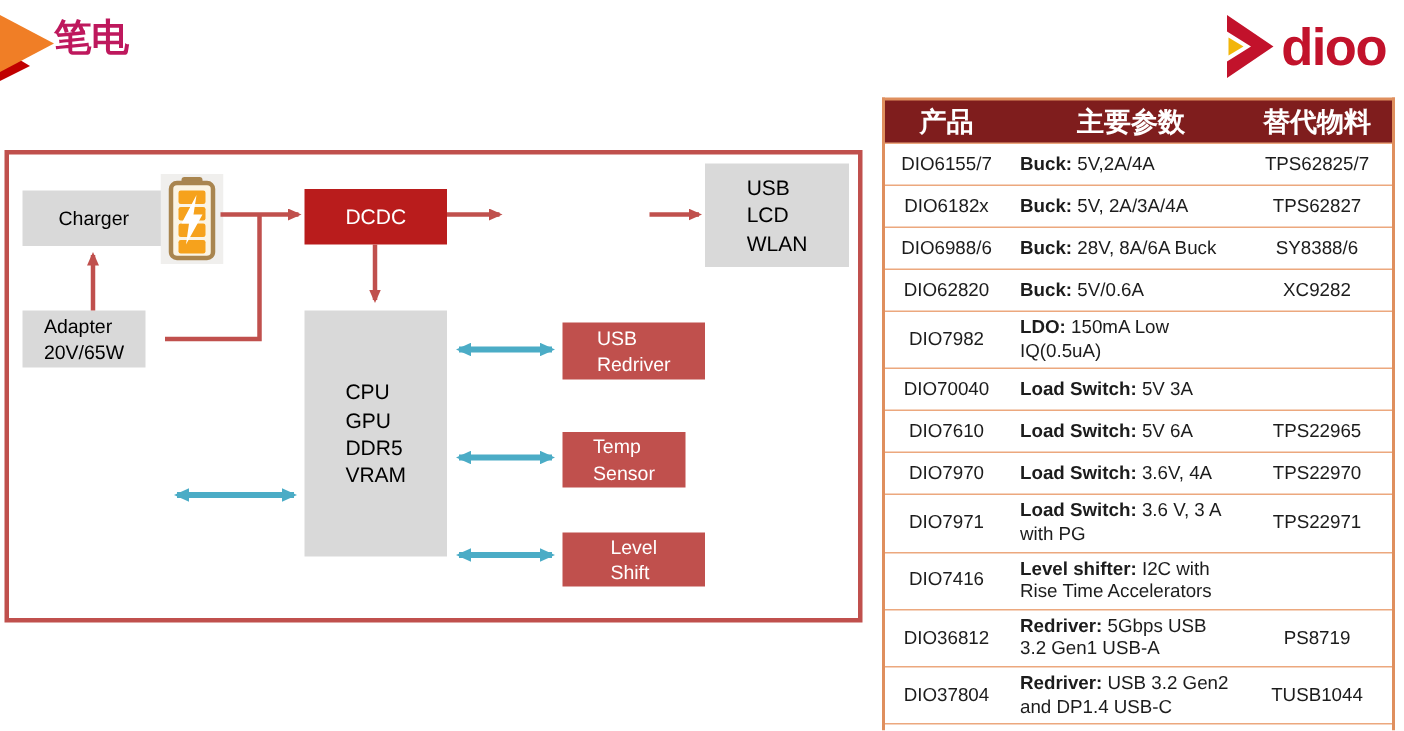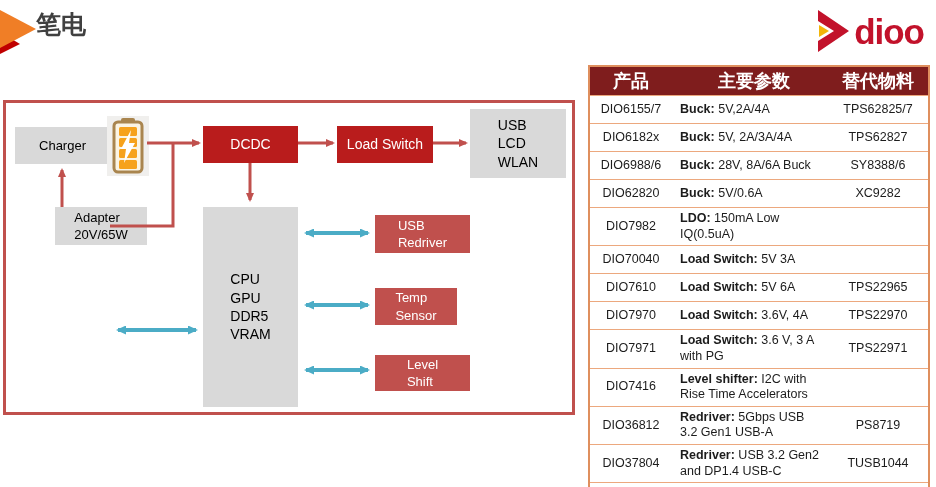--- a/index.html
+++ b/index.html
@@ -1,21 +1,21 @@
 <!DOCTYPE html>
 <html><head>
 <meta charset="utf-8">
 <style>
   html,body{margin:0;padding:0;background:#fff;}
   body{font-family:"Liberation Sans", sans-serif; -webkit-font-smoothing:antialiased;}
   #canvas{position:relative;width:936px;height:487px;background:#fff;overflow:hidden;}
 
   
   .title-icon{position:absolute;left:0;top:6px;}
-  .page-title{position:absolute;left:36px;top:8px;font-size:25px;font-weight:bold;color:#404040;margin:0;}
+  .page-title{position:absolute;left:36px;top:8px;font-size:25px;font-weight:bold;color:#be185d;margin:0;}
   .logo{position:absolute;right:12px;top:8px;display:flex;align-items:center;justify-content:space-between;}
   .logo-text{font-size:35px;font-weight:bold;color:#C2122B;letter-spacing:-1px;line-height:1;margin-left:2px;}
 
   
   .diagram-frame{position:absolute;left:3px;top:100px;width:572px;height:315px;border:3px solid #C0504D;box-sizing:border-box;}
 
   .dbox{position:absolute;display:flex;align-items:center;justify-content:center;text-align:left;
         font-weight:normal;white-space:pre-line;line-height:1.32;}
   .gbox{background:#D9D9D9;color:#000;font-size:13px;}
   .nbox{background:#b91c1c;color:#fff;font-size:14px;}
@@ -49,28 +49,27 @@
     <svg width="36" height="46" viewBox="0 0 36 46">
       <path d="M2,2 L33,23 L2,44 L2,33 L18,23 L2,13 Z" fill="#C2122B"></path>
       <polygon points="3,17 13,23 3,29" fill="#F2B50A"></polygon>
     </svg>
     <span class="logo-text">dioo</span>
   </div>
 
   <div class="diagram-frame"></div>
 
   <div class="dbox gbox" style="left:15px;top:127px;width:95px;height:37px;">Charger</div>
-  <div class="dbox gbox" style="left:15px;top:207px;width:92px;height:38px;margin-left:40px;">Adapter
+  <div class="dbox gbox" style="left:15px;top:207px;width:82px;height:38px;">Adapter
 20V/65W</div>
   <div class="dbox nbox" style="left:203px;top:126px;width:95px;height:37px;">DCDC</div>
-  <div class="dbox nbox" style="left:337px;top:126px;width:96px;height:37px;">Load Switch</div>
   <div class="dbox gbox" style="left:470px;top:109px;width:96px;height:69px;font-size:14px;">USB
 LCD
 WLAN</div>
-  <div class="dbox gbox" style="left:203px;top:207px;width:95px;height:200px;font-size:14px;">CPU
+  <div class="dbox gbox" style="left:203px;top:207px;width:95px;height:164px;font-size:14px;">CPU
 GPU
 DDR5
 VRAM</div>
   <div class="dbox rbox" style="left:375px;top:215px;width:95px;height:38px;">USB
 Redriver</div>
   <div class="dbox rbox" style="left:375px;top:288px;width:82px;height:37px;">Temp
 Sensor</div>
   <div class="dbox rbox" style="left:375px;top:355px;width:95px;height:36px;">Level
 Shift</div>
 

